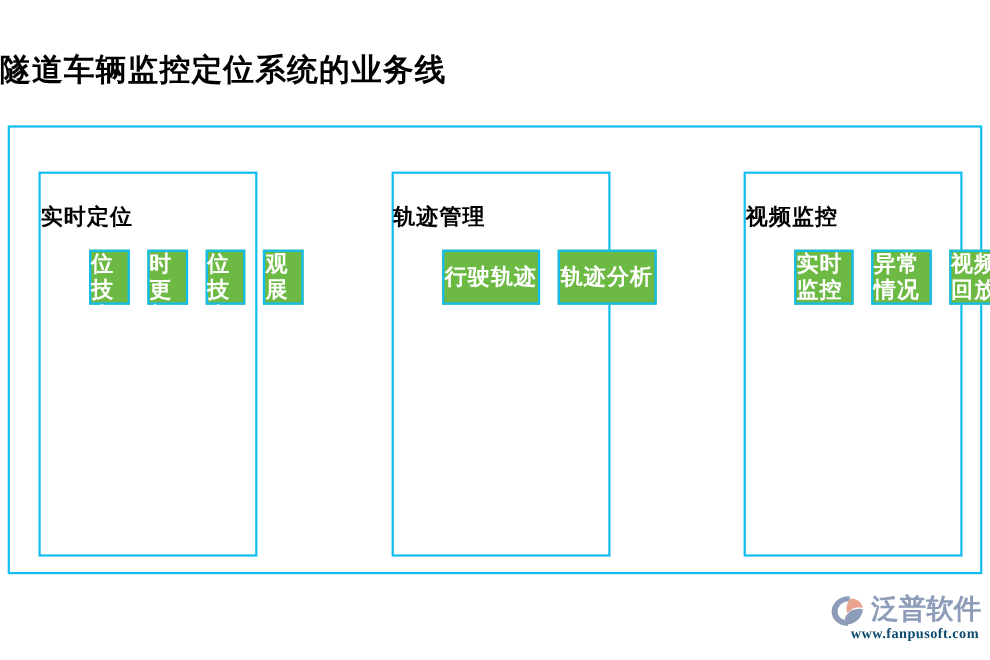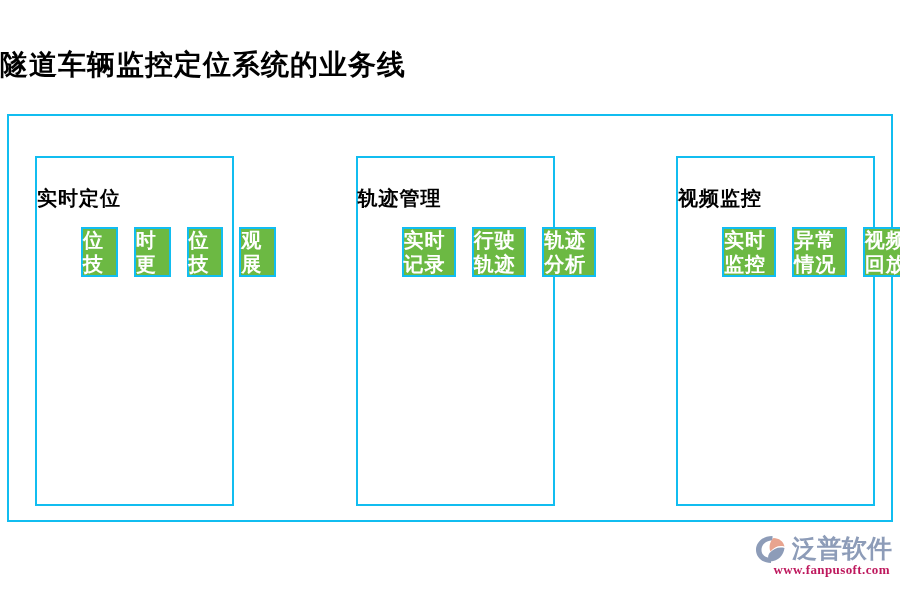--- a/index.html
+++ b/index.html
@@ -97,21 +97,21 @@
 
   #brand {
     position: absolute;
     right: 8px;
     bottom: 10px;
     width: 150px;
     height: 56px;
     display: flex;
     flex-direction: column;
     align-items: flex-end;
-    justify-content: flex-start;
+    justify-content: center;
   }
   #brand-top {
     display: flex;
     flex-direction: row;
     align-items: center;
     gap: 3px;
   }
   #brand-mark {
     width: 34px;
     height: 30px;
@@ -120,21 +120,21 @@
   #brand-name {
     font-size: 25px;
     font-weight: bold;
     color: #8d9cb8;
     letter-spacing: 0px;
     line-height: 28px;
   }
   #brand-url {
     font-size: 13px;
     font-weight: bold;
-    color: #be185d;
+    color: #0c4a6e;
     letter-spacing: 0.4px;
     margin-top: -2px;
     margin-right: 2px;
     font-family: "Liberation Serif", "DejaVu Serif", serif;
   }
 </style>
 </head>
 <body>
 
 <div id="page-title">隧道车辆监控定位系统的业务线</div>
@@ -148,21 +148,20 @@
         <div class="item-box">定位技术</div>
         <div class="item-box">实时更新</div>
         <div class="item-box">定位技术</div>
         <div class="item-box">直观展示</div>
       </div>
     </div>
 
     <div class="column">
       <div class="column-header">轨迹管理</div>
       <div class="items">
-        <div class="item-box">实时记录</div>
         <div class="item-box">行驶轨迹</div>
         <div class="item-box">轨迹分析</div>
       </div>
     </div>
 
 
     <div class="column">
       <div class="column-header">视频监控</div>
       <div class="items">
         <div class="item-box">实时监控</div>

